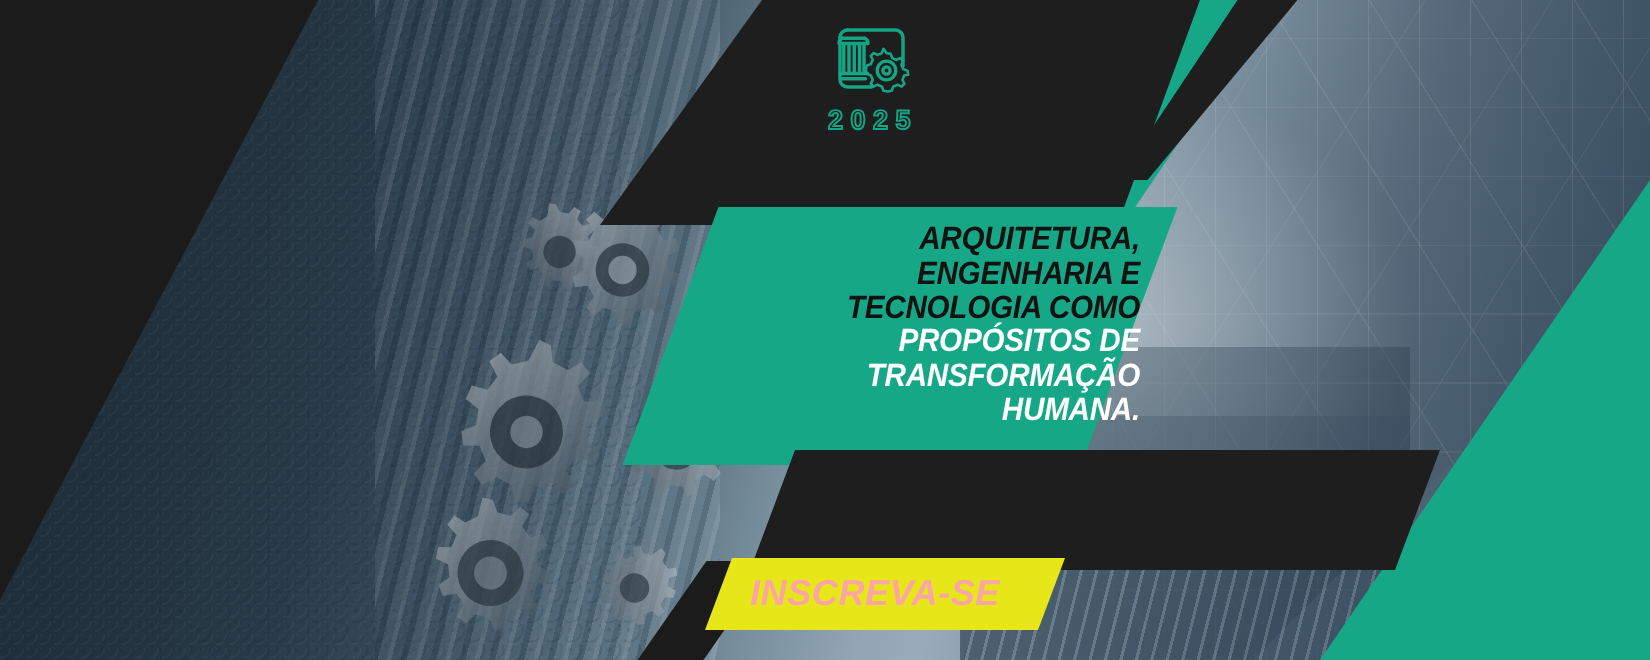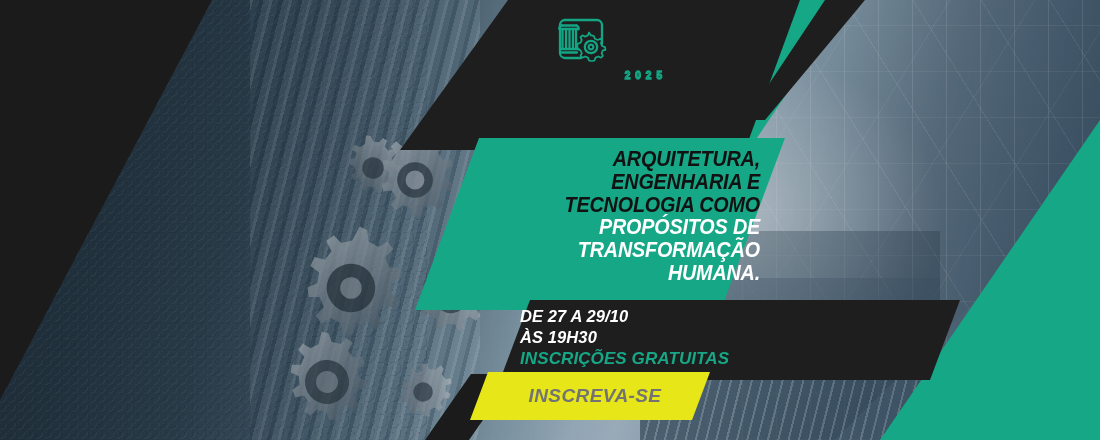--- a/index.html
+++ b/index.html
@@ -197,22 +197,22 @@
     line-height:.9;white-space:nowrap;
     font-family:"Liberation Sans", sans-serif;
   }
   .wm-solid{color:#13a584;}
   .wm-outline{
     color:transparent;
     -webkit-text-stroke:2.2px #13a584;
     paint-order:stroke fill;
   }
   .year{
-    margin-top:3px;font-size:10px;font-weight:700;letter-spacing:5px;
-    color:transparent;text-align:right;-webkit-text-stroke:1.3px #13a584;
+    margin-top:3px;font-size:18px;font-weight:700;letter-spacing:5px;
+    color:transparent;-webkit-text-stroke:1.3px #13a584;
   }
 
   
   #headline{
     position:absolute;left:430px;top:148px;width:330px;
     text-align:right;
     font-style:italic;font-weight:700;
     font-size:21.5px;line-height:1.06;
     letter-spacing:-.2px;
     transform:scaleX(.92);transform-origin:right center;
@@ -225,23 +225,23 @@
     position:absolute;left:520px;top:306px;width:300px;
     font-style:italic;font-weight:700;font-size:16.5px;line-height:1.26;
     letter-spacing:.1px;
   }
   #info .wht{color:#ffffff;display:block;}
   #info .tealtxt{color:#16a886;display:block;font-size:17px;}
 
   
   #cta{
     position:absolute;left:500px;top:378px;width:190px;height:36px;
-    display:flex;align-items:center;justify-content:center;
-    color:#737373;font-style:italic;font-weight:700;
-    font-size:19px;letter-spacing:.4px;
+    display:flex;align-items:center;
+    color:#fca5a5;font-style:italic;font-weight:700;
+    font-size:24px;letter-spacing:.4px;
     cursor:pointer;
   }
 </style>
 </head>
 <body>
 
 <div id="banner">
 
   <div class="layer bg-base"></div>
   <div class="layer bg-city"></div>
@@ -359,23 +359,18 @@
 
   <div id="headline">
     <span class="dark">ARQUITETURA,</span>
     <span class="dark">ENGENHARIA E</span>
     <span class="dark">TECNOLOGIA COMO</span>
     <span class="light">PROPÓSITOS DE</span>
     <span class="light">TRANSFORMAÇÃO</span>
     <span class="light">HUMANA.</span>
   </div>
 
-  <div id="info">
-    <span class="wht">DE 27 A 29/10</span>
-    <span class="wht">ÀS 19H30</span>
-    <span class="tealtxt">INSCRIÇÕES GRATUITAS</span>
-  </div>
 
   <div id="cta">
     <span>INSCREVA-SE</span>
   </div>
 
 </div>
 
 </body></html>

